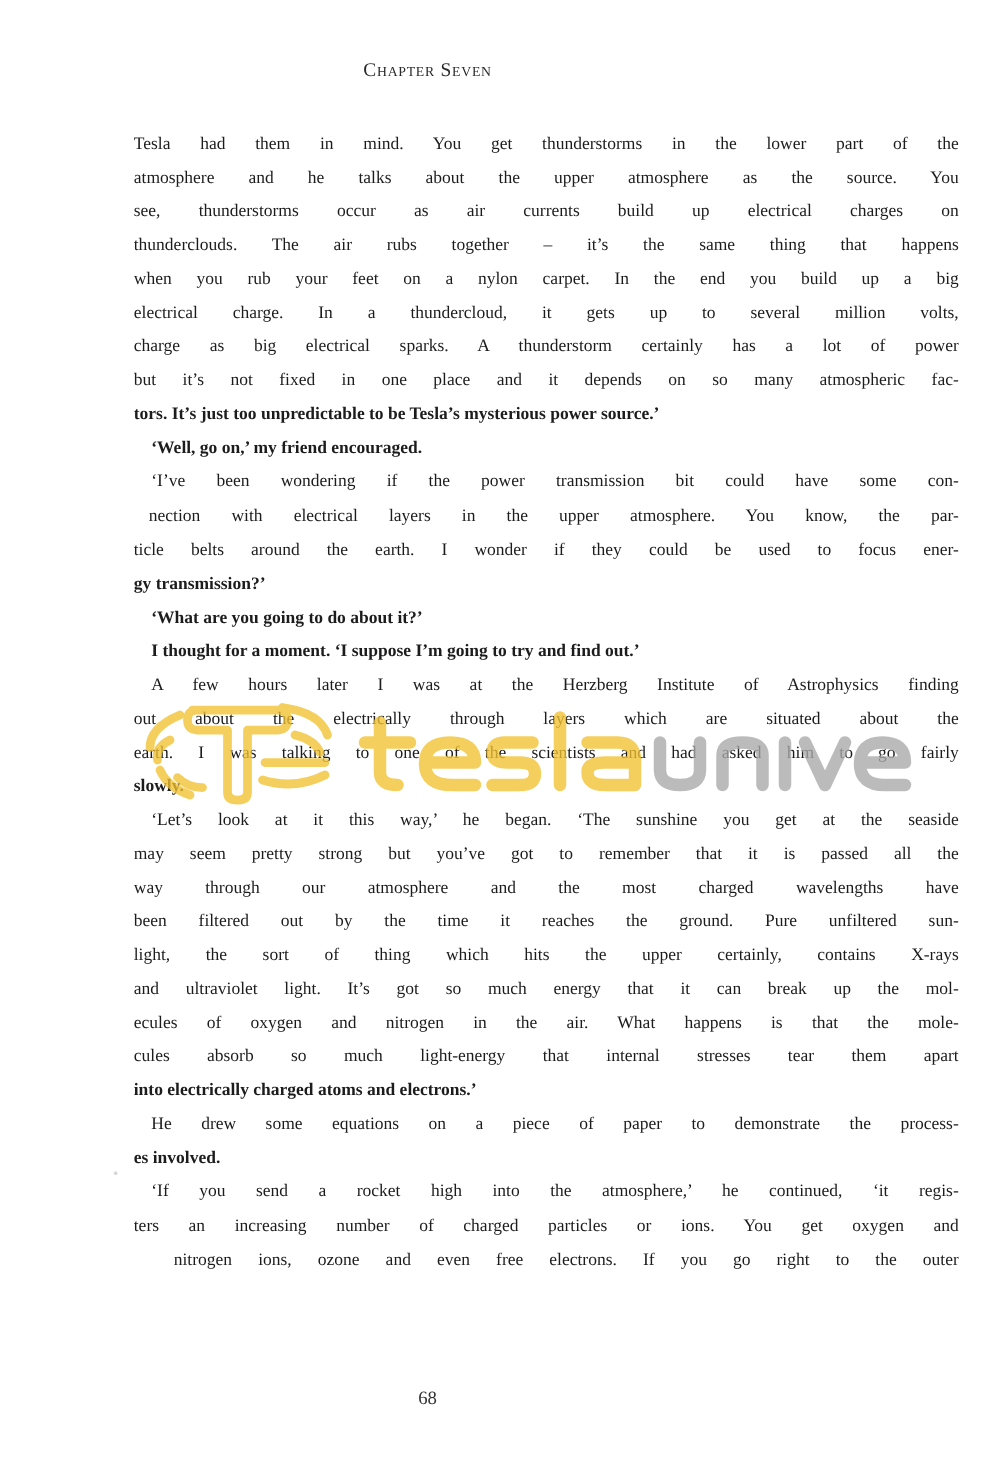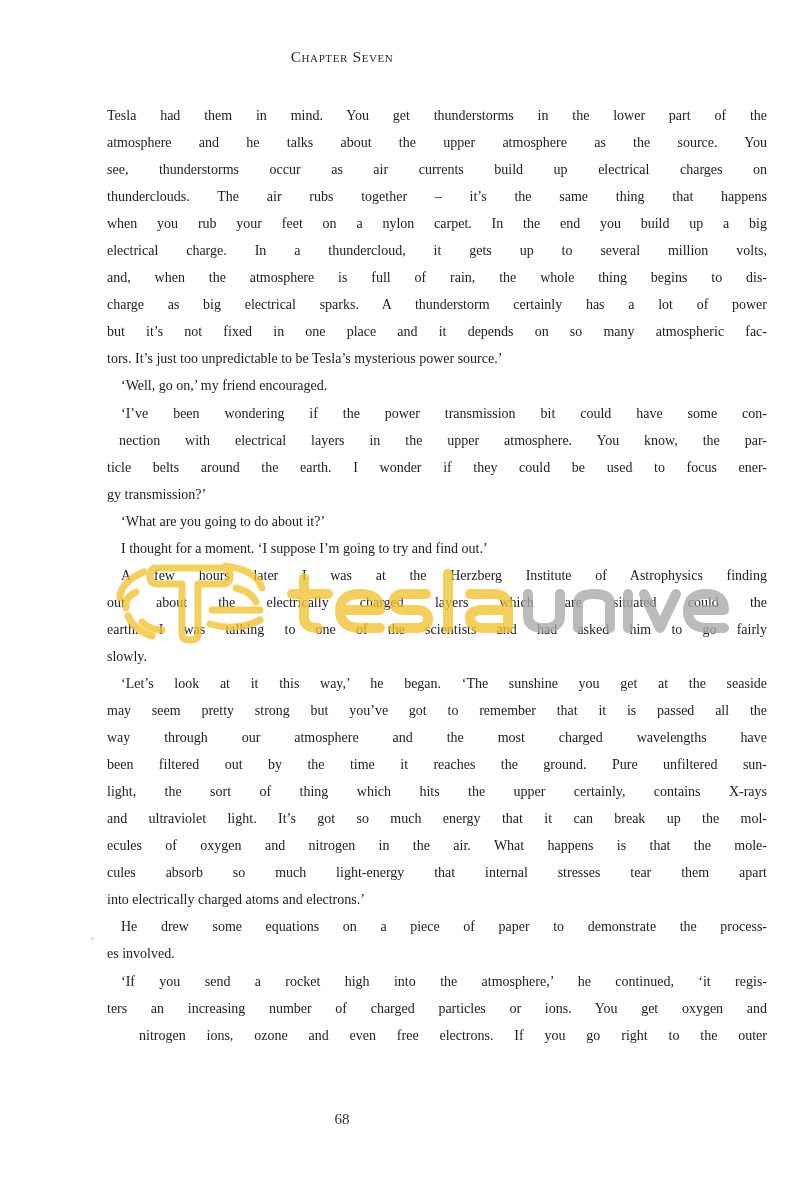--- a/index.html
+++ b/index.html
@@ -39,20 +39,21 @@
     .line {
       height: 27.05px;
       line-height: 27.05px;
       font-size: 14px;
       white-space: nowrap;
       text-align: justify;
       text-align-last: justify;
     }
     .line.last {
       text-align-last: left;
+      font-weight: bold;
     }
     .line.indent {
       padding-left: 14px;
     }
     .folio {
       position: absolute;
       top: 1111px;
       left: 0; right: 0;
       text-align: center;
       font-size: 15px;
@@ -85,33 +86,32 @@
 
   <div class="running-head">Chapter Seven</div>
 
   <div class="body-text" id="body-text">
       <div class="line" style="white-space: normal; overflow: hidden;">Tesla had them in mind. You get thunderstorms in the lower part of the</div>
       <div class="line" style="white-space: normal; overflow: hidden;">atmosphere and he talks about the upper atmosphere as the source. You</div>
       <div class="line" style="white-space: normal; overflow: hidden;">see, thunderstorms occur as air currents build up electrical charges on</div>
       <div class="line" style="white-space: normal; overflow: hidden;">thunderclouds. The air rubs together – it’s the same thing that happens</div>
       <div class="line" style="white-space: normal; overflow: hidden;">when you rub your feet on a nylon carpet. In the end you build up a big</div>
       <div class="line" style="white-space: normal; overflow: hidden;">electrical charge. In a thundercloud, it gets up to several million volts,</div>
-      <div class="line" style="white-space: normal; overflow: hidden;">and, when the atmosphere is full of rain, the whole thing begins to dis-</div>
       <div class="line" style="white-space: normal; overflow: hidden;">charge as big electrical sparks. A thunderstorm certainly has a lot of power</div>
       <div class="line" style="white-space: normal; overflow: hidden;">but it’s not fixed in one place and it depends on so many atmospheric fac-</div>
       <div class="line last">tors. It’s just too unpredictable to be Tesla’s mysterious power source.’</div>
       <div class="line indent last">‘Well, go on,’ my friend encouraged.</div>
       <div class="line indent" style="white-space: normal; overflow: hidden;">‘I’ve been wondering if the power transmission bit could have some con-</div>
       <div class="line" style="white-space: normal; overflow: hidden; margin-left: 12px;">nection with electrical layers in the upper atmosphere. You know, the par-</div>
       <div class="line" style="white-space: normal; overflow: hidden;">ticle belts around the earth. I wonder if they could be used to focus ener-</div>
       <div class="line last">gy transmission?’</div>
       <div class="line indent last">‘What are you going to do about it?’</div>
       <div class="line indent last">I thought for a moment. ‘I suppose I’m going to try and find out.’</div>
       <div class="line indent" style="white-space: normal; overflow: hidden;">A few hours later I was at the Herzberg Institute of Astrophysics finding</div>
-      <div class="line" style="white-space: normal; overflow: hidden;">out about the electrically charged layers which are situated could the</div>
+      <div class="line" style="white-space: normal; overflow: hidden;">out about the electrically through layers which are situated about the</div>
       <div class="line" style="white-space: normal; overflow: hidden;">earth. I was talking to one of the scientists and had asked him to go fairly</div>
       <div class="line last">slowly.</div>
       <div class="line indent" style="white-space: normal; overflow: hidden;">‘Let’s look at it this way,’ he began. ‘The sunshine you get at the seaside</div>
       <div class="line" style="white-space: normal; overflow: hidden;">may seem pretty strong but you’ve got to remember that it is passed all the</div>
       <div class="line" style="white-space: normal; overflow: hidden;">way through our atmosphere and the most charged wavelengths have</div>
       <div class="line" style="white-space: normal; overflow: hidden;">been filtered out by the time it reaches the ground. Pure unfiltered sun-</div>
       <div class="line" style="white-space: normal; overflow: hidden;">light, the sort of thing which hits the upper certainly, contains X-rays</div>
       <div class="line" style="white-space: normal; overflow: hidden;">and ultraviolet light. It’s got so much energy that it can break up the mol-</div>
       <div class="line" style="white-space: normal; overflow: hidden;">ecules of oxygen and nitrogen in the air. What happens is that the mole-</div>
       <div class="line" style="white-space: normal; overflow: hidden;">cules absorb so much light-energy that internal stresses tear them apart</div>

